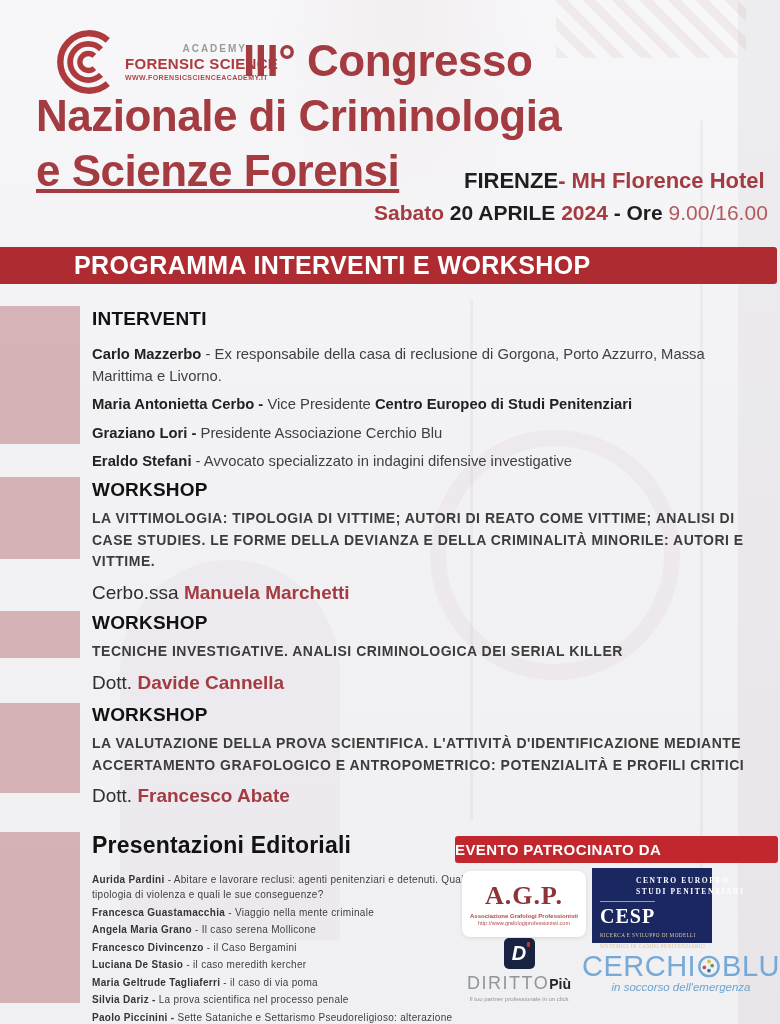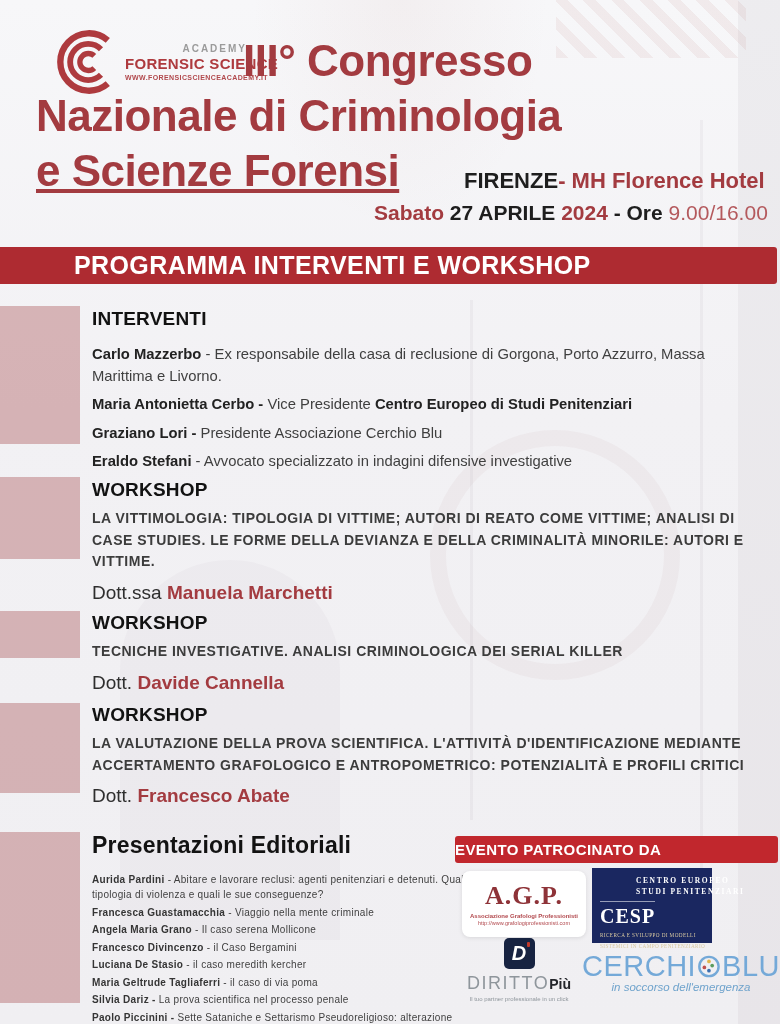--- a/index.html
+++ b/index.html
@@ -149,39 +149,39 @@
       <div class="fsa-name">FORENSIC SCIENCE</div>
       <div class="fsa-url">WWW.FORENSICSCIENCEACADEMY.IT</div>
     </div>
   </div>
 
   <div class="title-line title-l1">III° Congresso</div>
   <div class="title-line title-l2">Nazionale di Criminologia</div>
   <div class="title-line title-l3">e Scienze Forensi</div>
 
   <div class="venue-line"><span class="k">FIRENZE</span><span class="r">- MH Florence Hotel</span></div>
-  <div class="date-line"><span class="r">Sabato </span><span class="k">27 APRILE </span><span class="r">2024</span><span class="k"> - </span><span class="k">Ore </span><span class="rl">9.00/16.00</span></div>
+  <div class="date-line"><span class="r">Sabato </span><span class="k">20 APRILE </span><span class="r">2024</span><span class="k"> - </span><span class="k">Ore </span><span class="rl">9.00/16.00</span></div>
 
   <div class="program-banner">PROGRAMMA INTERVENTI E WORKSHOP</div>
 
   <div class="section" id="interventi">
     <div class="sec-heading">INTERVENTI</div>
     <div>
         <div class="iv-item"><span class="b">Carlo Mazzerbo</span><span class="n"> - Ex responsabile della casa di reclusione di Gorgona, Porto Azzurro, Massa Marittima e Livorno.</span></div>
         <div class="iv-item"><span class="b">Maria Antonietta Cerbo - </span><span class="n">Vice Presidente </span><span class="b">Centro Europeo di Studi Penitenziari</span></div>
         <div class="iv-item"><span class="b">Graziano Lori -</span><span class="n"> Presidente Associazione Cerchio Blu</span></div>
         <div class="iv-item"><span class="b">Eraldo Stefani</span><span class="n"> - Avvocato specializzato in indagini difensive investigative</span></div>
       </div>
   </div>
 
   <div class="section" id="workshop1">
     <div class="sec-heading">WORKSHOP</div>
     <div class="ws-topic">LA VITTIMOLOGIA: TIPOLOGIA DI VITTIME; AUTORI DI REATO COME VITTIME; ANALISI DI CASE STUDIES. LE FORME DELLA DEVIANZA E DELLA CRIMINALITÀ MINORILE: AUTORI E VITTIME.</div>
     <div class="ws-speaker">
-      <span>Dott.ssa </span><span class="name">Manuela Marchetti</span>
+      <span>Cerbo.ssa </span><span class="name">Manuela Marchetti</span>
     </div>
   </div>
 
   <div class="section" id="workshop2">
     <div class="sec-heading">WORKSHOP</div>
     <div class="ws-topic">TECNICHE INVESTIGATIVE. ANALISI CRIMINOLOGICA DEI SERIAL KILLER</div>
     <div class="ws-speaker">
       <span>Dott. </span><span class="name">Davide Cannella</span>
     </div>
   </div>

